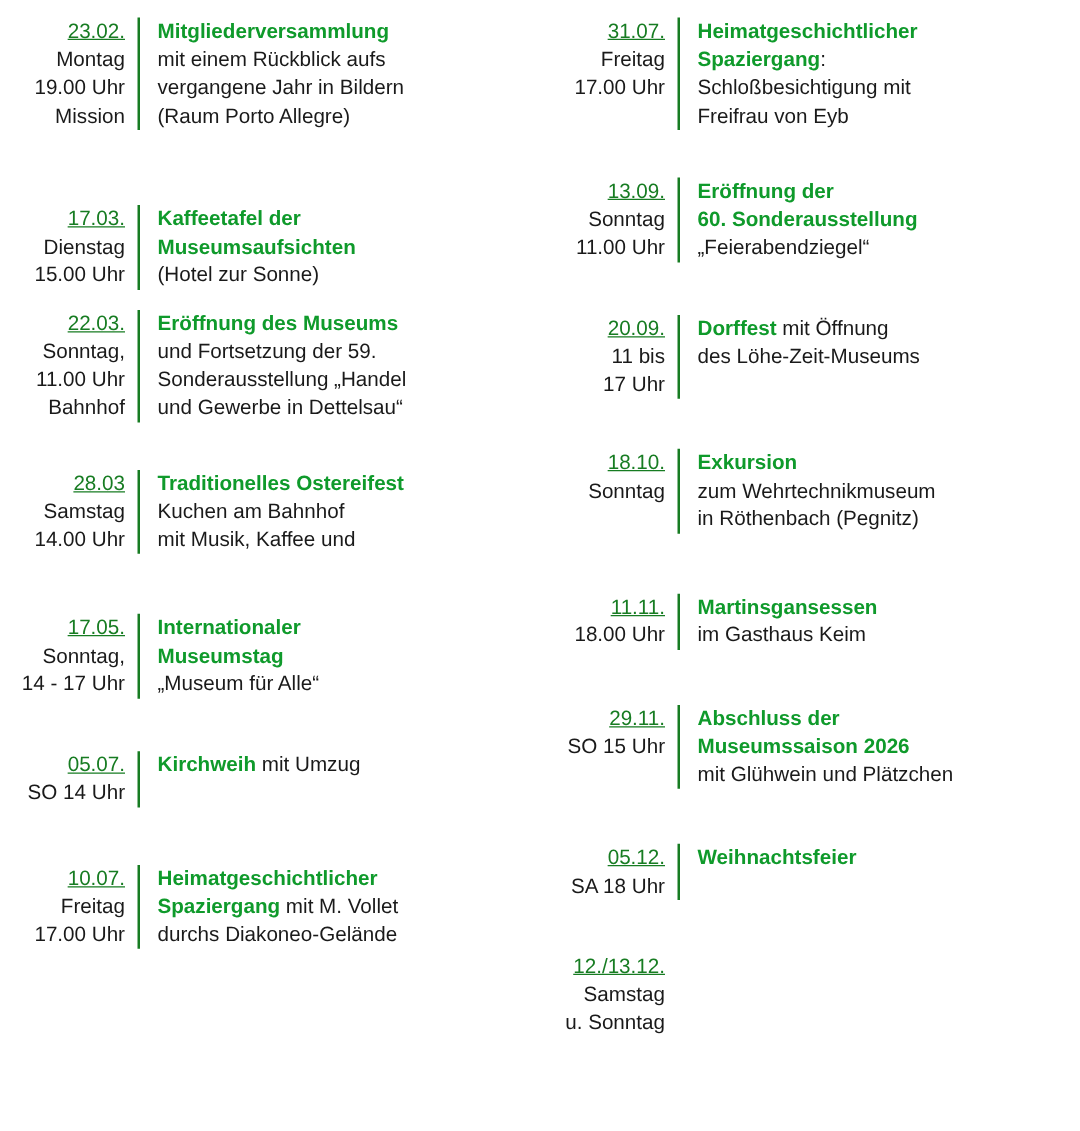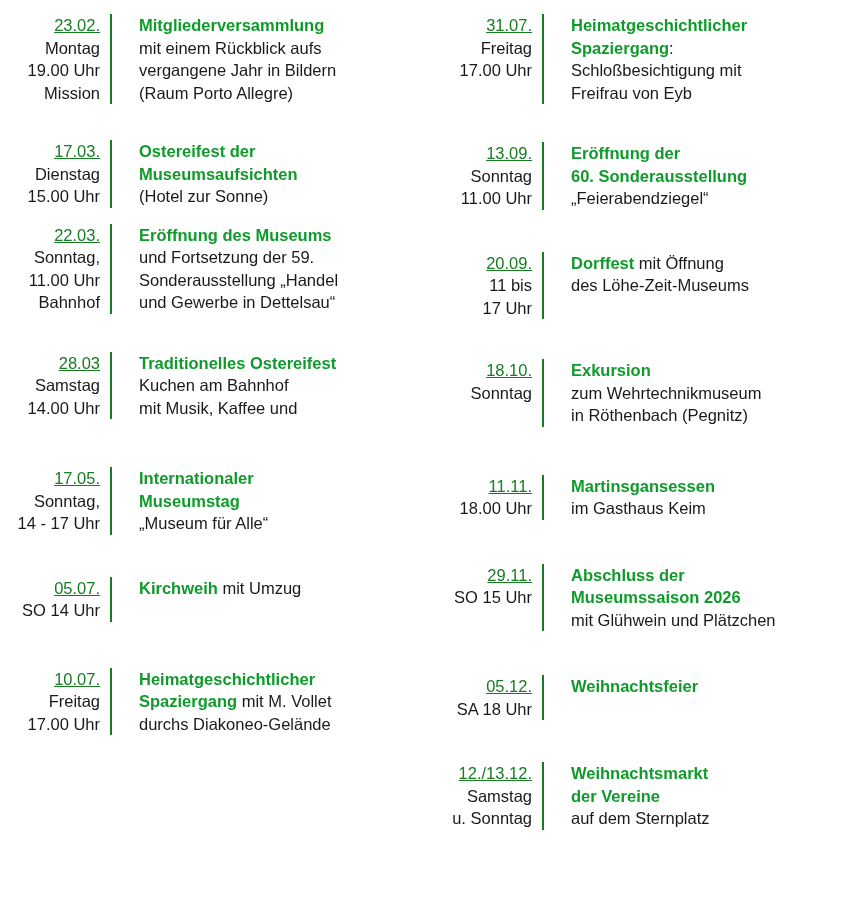--- a/index.html
+++ b/index.html
@@ -49,21 +49,21 @@
     white-space: nowrap;
   }
   .date-sub {
     display: block;
     white-space: nowrap;
   }
   .desc-cell {
     flex: 1 1 auto;
     box-sizing: border-box;
     border-left: 2px solid #177c22;
-    padding-left: 27px;
+    padding-left: 14px;
     padding-right: 4px;
     font-size: 16.5px;
     line-height: 22.5px;
   }
   .title {
     color: #0f9a2b;
     font-weight: bold;
   }
   .title-line {
     color: #0f9a2b;
@@ -92,28 +92,28 @@
           <span class="date-sub">19.00 Uhr</span>
           <span class="date-sub">Mission</span>
         </div>
         <div class="desc-cell">
           <span class="title-line">Mitgliederversammlung</span>
           <span class="body-line">mit einem Rückblick aufs</span>
           <span class="body-line">vergangene Jahr in Bildern</span>
           <span class="body-line">(Raum Porto Allegre)</span>
         </div>
       </div>
-      <div class="event" style="margin-top: 36px; align-items: flex-end;">
+      <div class="event" style="margin-top: 60px; align-items: flex-end;">
         <div class="date-cell">
           <span class="date-main">17.03.</span>
           <span class="date-sub">Dienstag</span>
           <span class="date-sub">15.00 Uhr</span>
         </div>
         <div class="desc-cell">
-          <span class="title-line">Ostereifest der</span>
+          <span class="title-line">Kaffeetafel der</span>
           <span class="title-line">Museumsaufsichten</span>
           <span class="body-line">(Hotel zur Sonne)</span>
         </div>
       </div>
       <div class="event" style="margin-top: 16px;">
         <div class="date-cell">
           <span class="date-main">22.03.</span>
           <span class="date-sub">Sonntag,</span>
           <span class="date-sub">11.00 Uhr</span>
           <span class="date-sub">Bahnhof</span>
@@ -248,20 +248,15 @@
         <div class="desc-cell">
           <span class="title-line">Weihnachtsfeier</span>
         </div>
       </div>
       <div class="event" style="margin-top: 42px;">
         <div class="date-cell">
           <span class="date-main">12./13.12.</span>
           <span class="date-sub">Samstag</span>
           <span class="date-sub">u. Sonntag</span>
         </div>
-        <div class="desc-cell">
-          <span class="title-line">Weihnachtsmarkt</span>
-          <span class="title-line">der Vereine</span>
-          <span class="body-line">auf dem Sternplatz</span>
-        </div>
       </div>
     </div>
 </div>
 
 </body></html>

